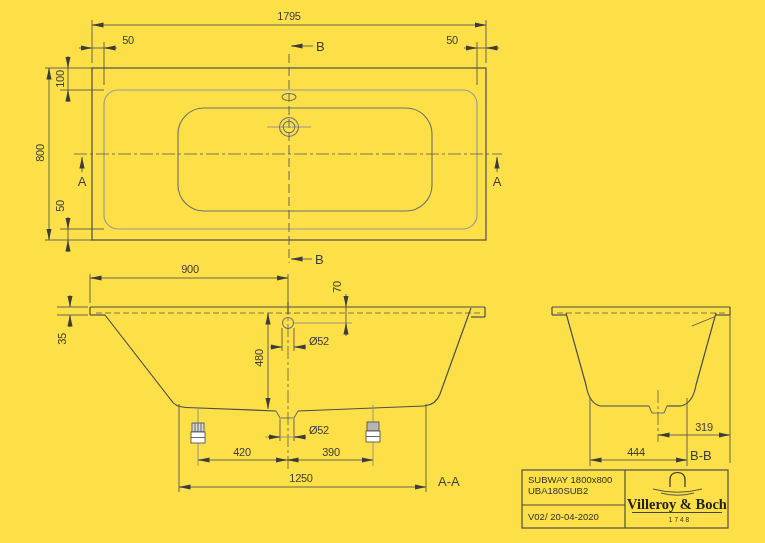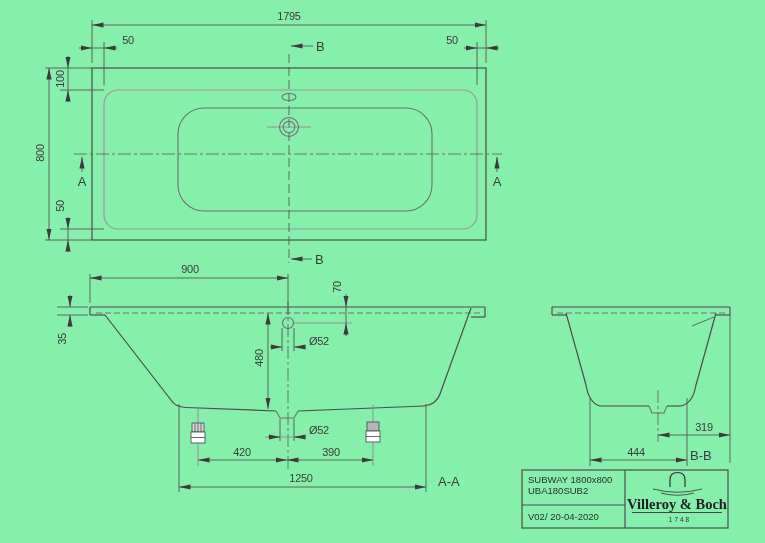--- a/index.html
+++ b/index.html
@@ -1,16 +1,16 @@
 <!DOCTYPE html>
 <html><head>
 <meta charset="utf-8">
 <style>
   html,body{margin:0;padding:0;background:#ffffff;}
-  .page{width:765px;height:543px;position:relative;background:#86efac;}
+  .page{width:765px;height:543px;position:relative;background:#fde047;}
   svg{font-family:"Liberation Sans",sans-serif;display:block;}
   .ol{fill:none;stroke:#4d4d4d;stroke-width:1.2px;}
   .ol2{fill:none;stroke:#707070;stroke-width:1.1px;}
   .grayln{fill:none;stroke:#9a9a9a;stroke-width:1.2px;}
   .dim{fill:none;stroke:#585858;stroke-width:0.9px;}
   .dimg{fill:none;stroke:#8e8e8e;stroke-width:0.9px;}
   .cl{fill:none;stroke:#5a5a5a;stroke-width:0.8px;stroke-dasharray:13 3 3 3;}
   .hid{fill:none;stroke:#5a5a5a;stroke-width:0.8px;stroke-dasharray:6 3;}
   .dv{fill:none;stroke:#5a5a5a;stroke-width:0.9px;stroke-dasharray:9 4;}
   text.d{font-size:11px;fill:#3c3c3c;letter-spacing:-0.3px;}

